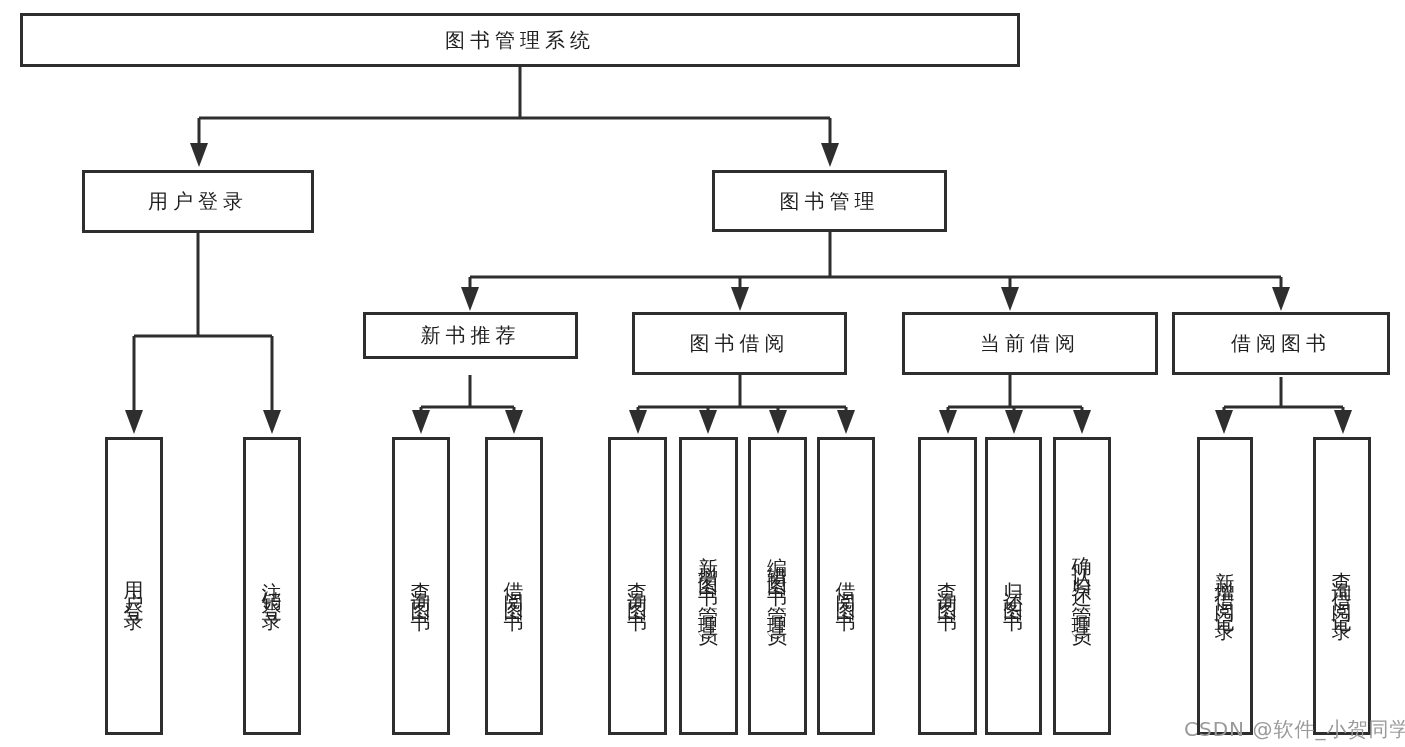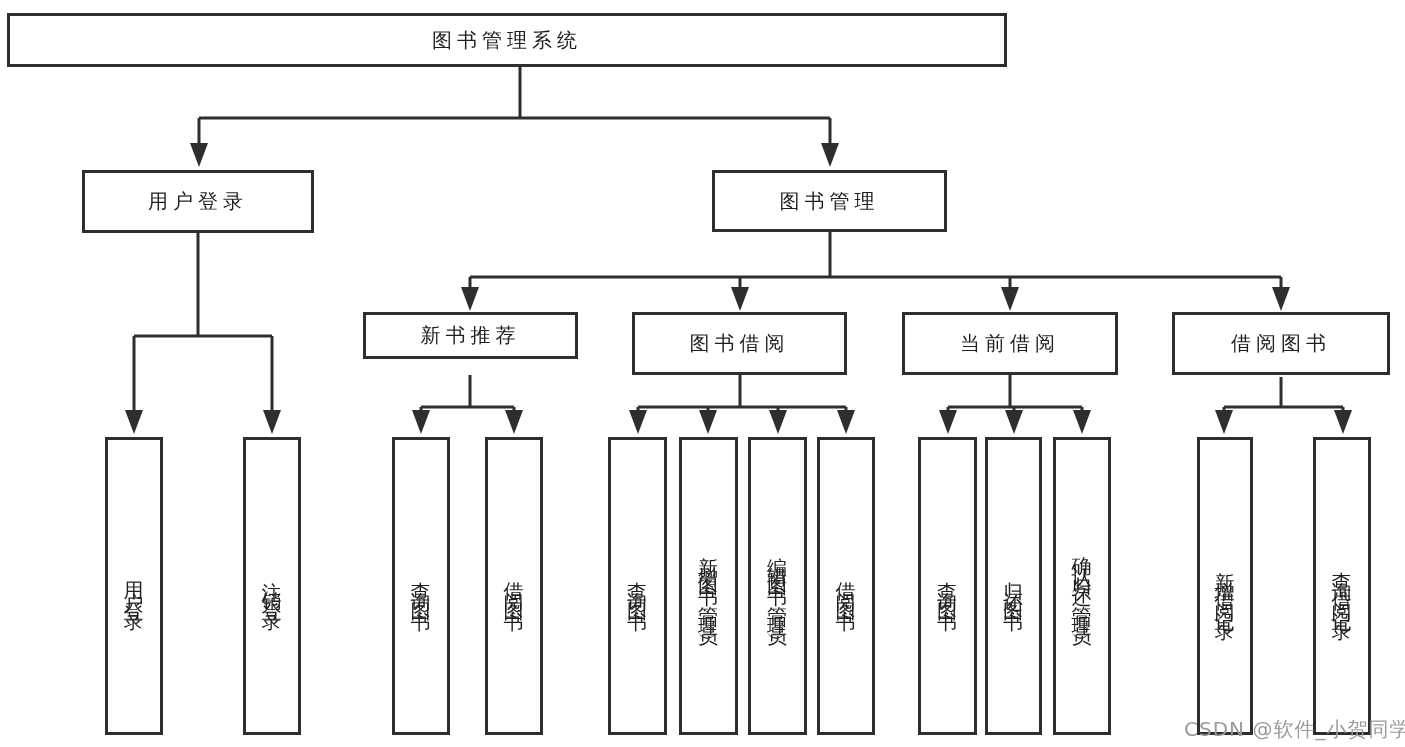--- a/index.html
+++ b/index.html
@@ -63,28 +63,28 @@
     <polygon points="769,410 787,410 778,434"></polygon>
     <polygon points="837,410 855,410 846,434"></polygon>
     <polygon points="939,410 957,410 948,434"></polygon>
     <polygon points="1005,410 1023,410 1014,434"></polygon>
     <polygon points="1073,410 1091,410 1082,434"></polygon>
     <polygon points="1215,410 1233,410 1224,434"></polygon>
     <polygon points="1334,410 1352,410 1343,434"></polygon>
   </g>
 </svg>
 
-<div class="node" style="left:7px; top:13px; width:1000px; height:54px;">图书管理系统</div>
+<div class="node" style="left:20px; top:13px; width:1000px; height:54px;">图书管理系统</div>
 
 <div class="node" style="left:82px; top:170px; width:232px; height:63px;">用户登录</div>
 <div class="node" style="left:712px; top:170px; width:235px; height:62px;">图书管理</div>
 
 <div class="node" style="left:363px; top:312px; width:215px; height:47px;">新书推荐</div>
 <div class="node" style="left:632px; top:312px; width:215px; height:63px;">图书借阅</div>
-<div class="node" style="left:902px; top:312px; width:216px; height:63px;">当前借阅</div>
+<div class="node" style="left:902px; top:312px; width:256px; height:63px;">当前借阅</div>
 <div class="node" style="left:1172px; top:312px; width:218px; height:63px;">借阅图书</div>
 
 <div class="node vnode" style="left:105px; top:437px; width:58px; height:298px;">用户登录</div>
 <div class="node vnode" style="left:243px; top:437px; width:58px; height:298px;">注销登录</div>
 
 <div class="node vnode" style="left:392px; top:437px; width:58px; height:298px;">查询图书</div>
 <div class="node vnode" style="left:485px; top:437px; width:58px; height:298px;">借阅图书</div>
 
 <div class="node vnode" style="left:608px; top:437px; width:59px; height:298px;">查询图书</div>
 <div class="node vnode" style="left:679px; top:437px; width:59px; height:298px;">新增图书（管理员）</div>

